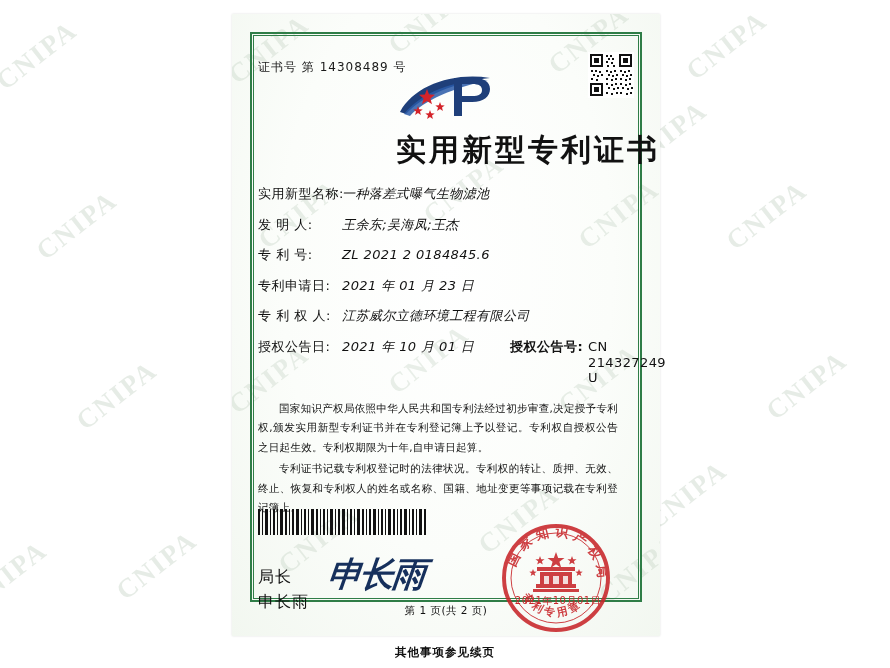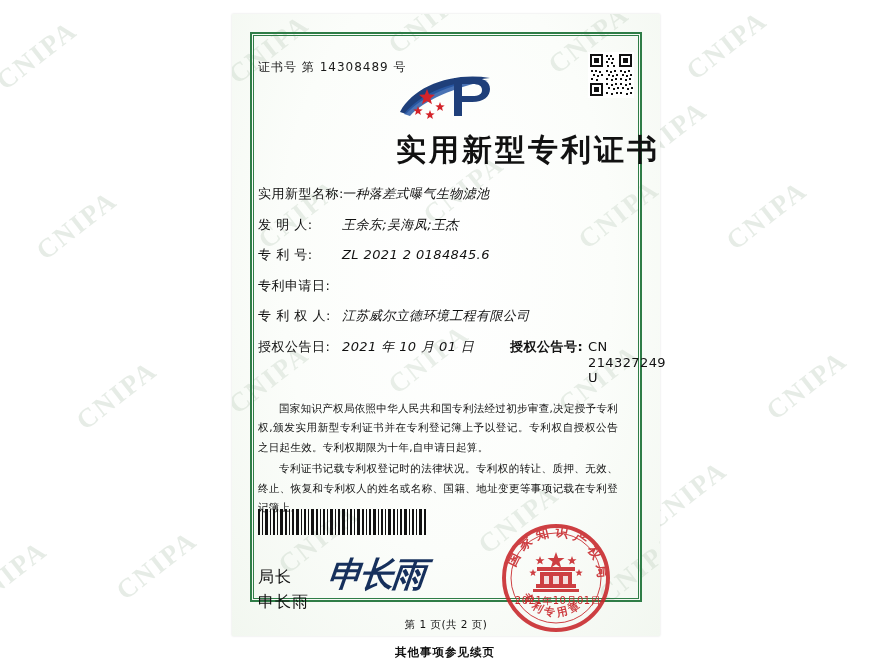--- a/index.html
+++ b/index.html
@@ -225,21 +225,21 @@
     font-size: 10px;
     color: #c8262a;
     letter-spacing: 0.5px;
   }
 
   
   .page-no {
     position: absolute;
     left: 0;
     right: 0;
-    bottom: 4px;
+    bottom: 18px;
     text-align: center;
     font-size: 10.5px;
     color: #111111;
     letter-spacing: 0.5px;
   }
   .bottom-note {
     position: absolute;
     left: 0;
     right: 0;
     bottom: 8px;
@@ -391,20 +391,21 @@
       <div class="field-row">
         <div class="field-label">发 明 人:</div>
         <div class="field-value">王余东;吴海凤;王杰</div>
       </div>
       <div class="field-row">
         <div class="field-label">专 利 号:</div>
         <div class="field-value">ZL 2021 2 0184845.6</div>
       </div>
       <div class="field-row">
         <div class="field-label">专利申请日:</div>
+        <div class="field-value">2021 年 01 月 23 日</div>
       </div>
       <div class="field-row">
         <div class="field-label">专 利 权 人:</div>
         <div class="field-value">江苏威尔立德环境工程有限公司</div>
       </div>
       <div class="field-row dual">
         <div class="field-label">授权公告日:</div>
         <div class="field-value">2021 年 10 月 01 日</div>
         <div class="field-label2">授权公告号:</div>
         <div class="field-value2">CN 214327249 U</div>

